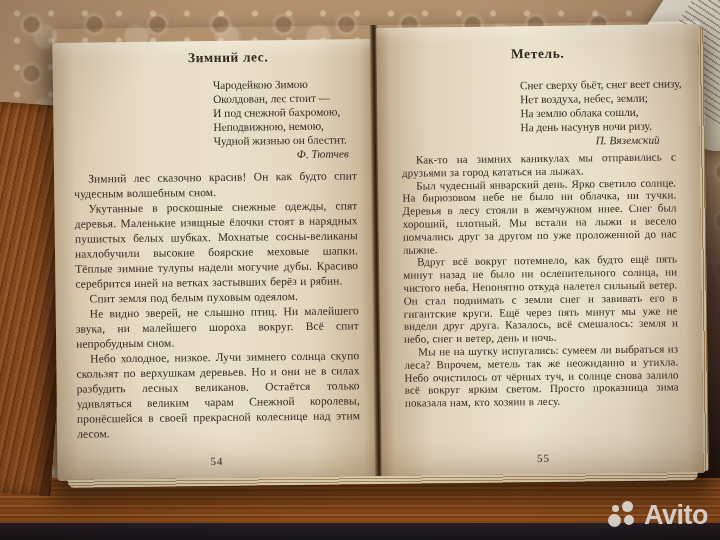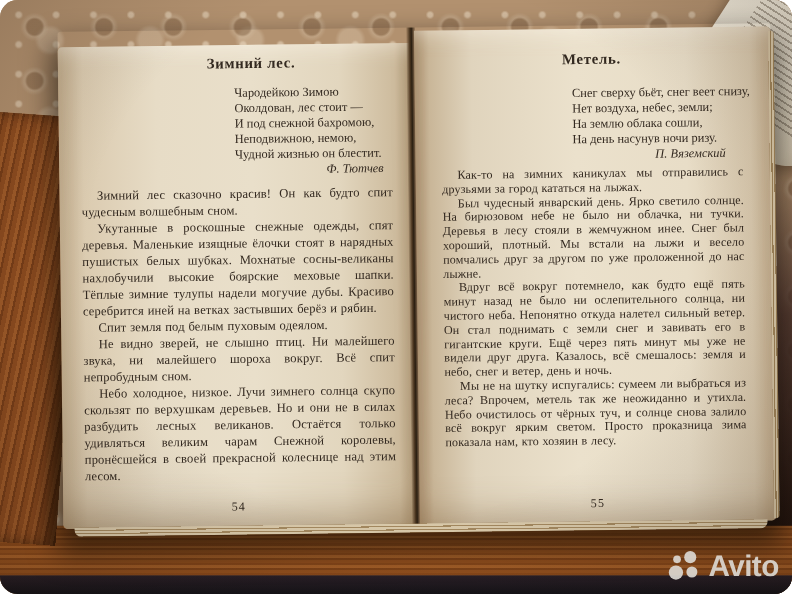--- a/index.html
+++ b/index.html
@@ -1,20 +1,19 @@
 <!DOCTYPE html>
 <html lang="ru"><head>
 <meta charset="utf-8">
 <style>
   html,body{margin:0;padding:0;}
   .photo{
     position:relative; width:720px; height:540px; overflow:hidden;
     font-family:"Liberation Serif","DejaVu Serif",serif;
     background:#b2916f;
-    border-radius:16px;
   }
   
   .carpet{
     position:absolute; inset:0;
     background-color:#b2916f;
     background-image:
       radial-gradient(circle, rgba(236,220,196,0.55) 2px, transparent 4px),
       radial-gradient(circle, rgba(122,92,64,0.40) 7px, rgba(214,193,166,0.35) 9px, transparent 13px),
       radial-gradient(circle, rgba(233,216,192,0.30) 10px, transparent 14px);
     background-size:34px 27px, 63px 49px, 91px 73px;

